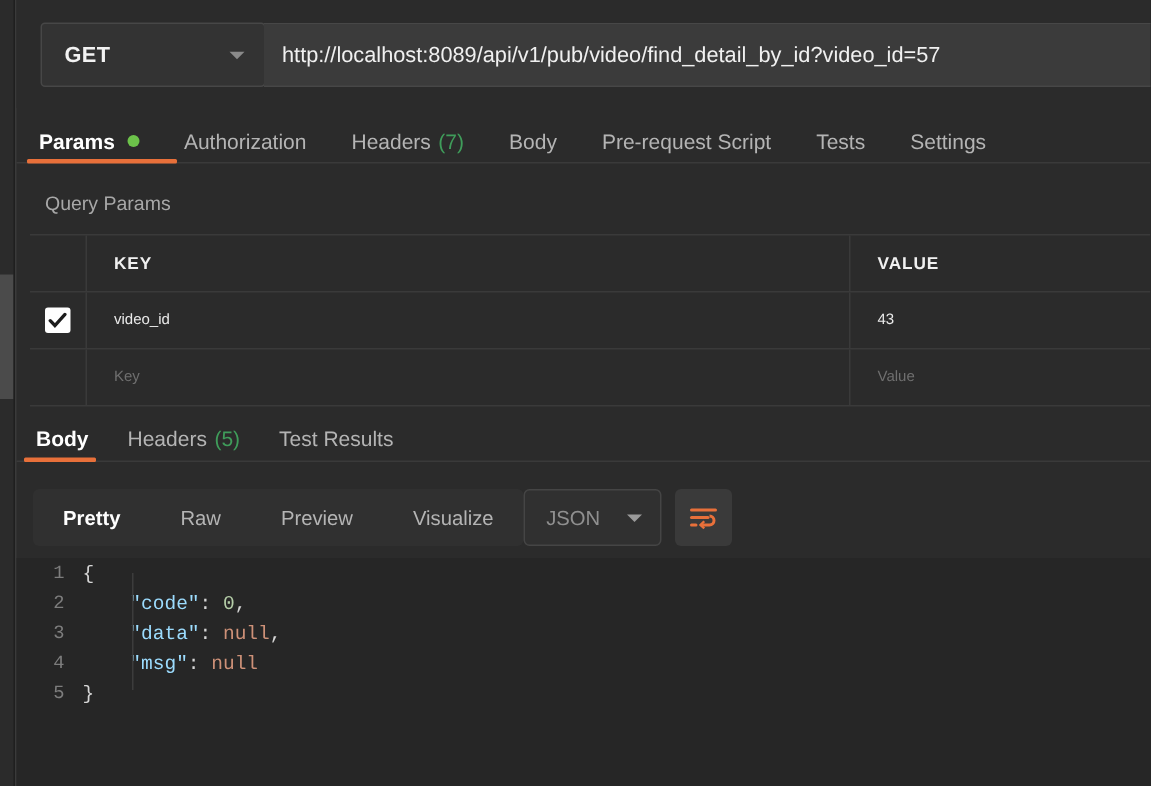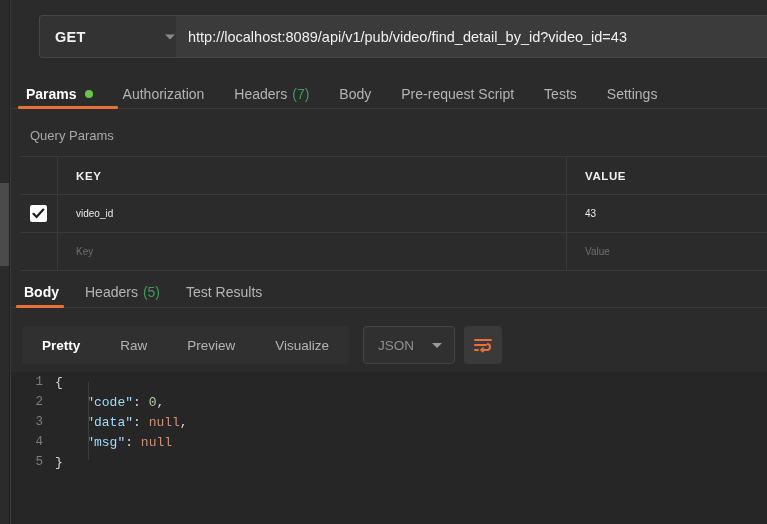--- a/index.html
+++ b/index.html
@@ -40,21 +40,21 @@
     background: #3a3a3a;
   }
 
   
   .req-bar {
     position: absolute; left: 11px; top: 0;
     width: 756px; height: 72px;
     background: #2b2b2b;
   }
   .method-box {
-    position: absolute; left: 28px; top: 15px;
+    position: absolute; left: 16px; top: 15px;
     width: 150px; height: 43px;
     background: #333333;
     border: 1px solid #474747;
     border-radius: 3px;
     display: flex; align-items: center;
   }
   .method-label {
     margin-left: 15px;
     font-size: 14.5px;
     font-weight: bold;
@@ -220,21 +220,21 @@
     padding: 0 20px;
     height: 38px;
     display: flex; align-items: center;
     font-size: 13.5px;
     color: #b4b4b4;
     cursor: pointer;
   }
   .seg.active { color: #ffffff; font-weight: bold; }
 
   .json-select {
-    margin-left: 14px;
+    margin-left: 0;
     width: 92px; height: 38px;
     background: #303030;
     border: 1px solid #454545;
     border-radius: 4px;
     display: flex; align-items: center;
     cursor: pointer;
   }
   .json-select-label {
     margin-left: 14px;
     font-size: 13.5px;
@@ -303,21 +303,21 @@
   <div class="left-scroll-thumb"></div>
   <div class="left-strip-divider"></div>
   <div class="panel-divider"></div>
 
   <div class="req-bar">
     <div class="method-box">
       <span class="method-label">GET</span>
       <span class="method-caret"></span>
     </div>
     <div class="url-box">
-      <span class="url-text">http://localhost:8089/api/v1/pub/video/find_detail_by_id?video_id=43</span>
+      <span class="url-text">http://localhost:8089/api/v1/pub/video/find_detail_by_id?video_id=57</span>
     </div>
   </div>
 
   <div class="req-tabs" id="req-tabs">
       <div class="tab active">
         <span>Params</span>
         <span class="dot"></span>
       </div>
       <div class="tab">
         <span>Authorization</span>

